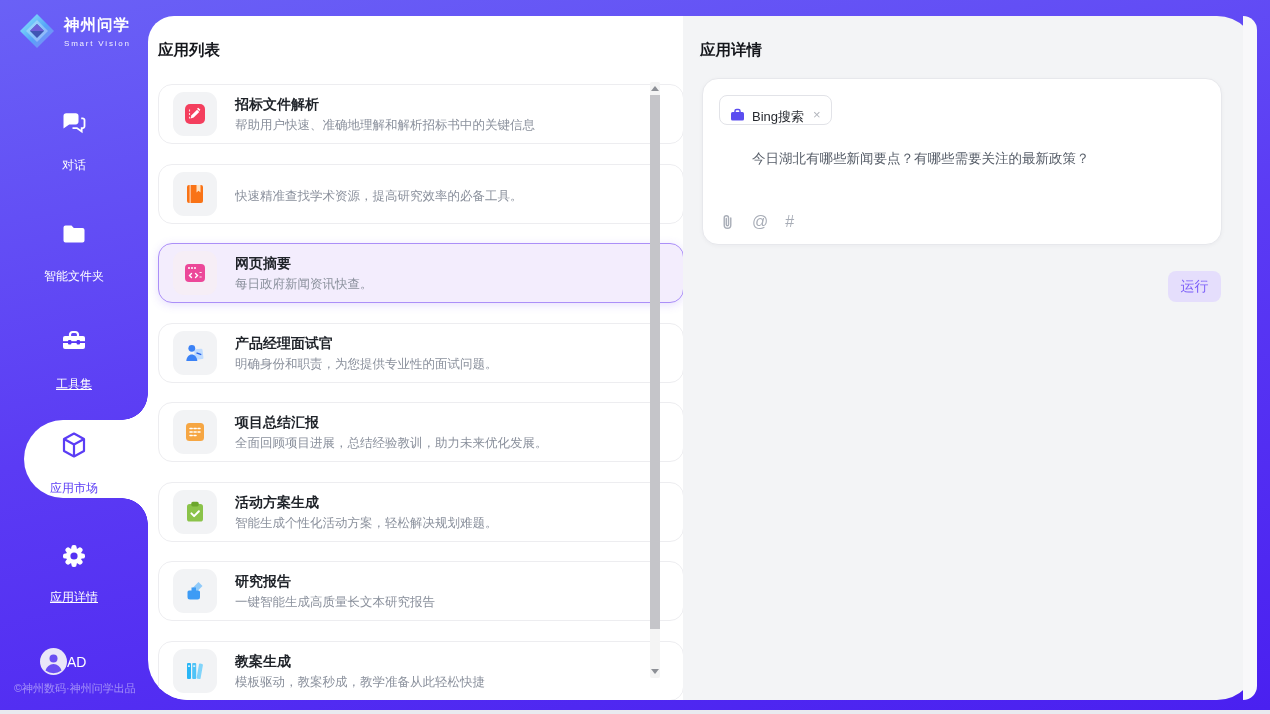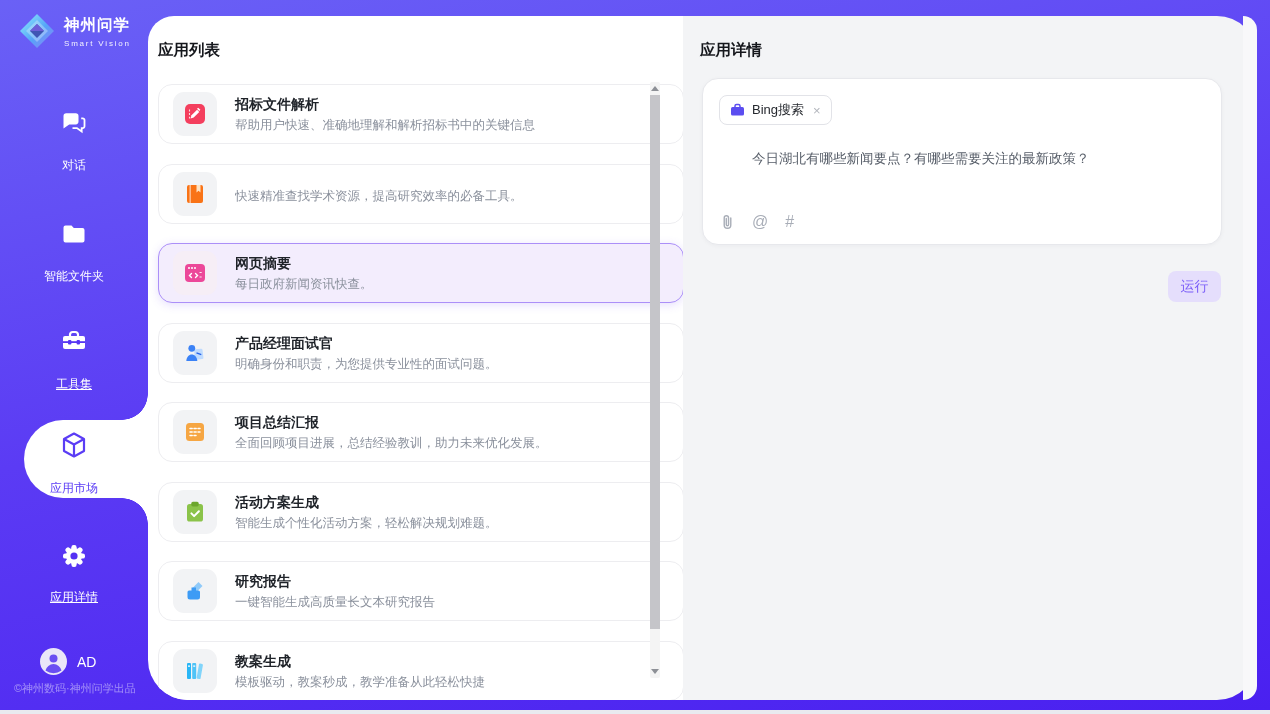--- a/index.html
+++ b/index.html
@@ -43,21 +43,21 @@
   .detail-panel { position:absolute; left:683px; top:16px; width:574px; height:684px;
     background:#f3f4f6; border-radius:0 40px 40px 0; }
   .detail-panel .panel-title { left:17px; }
   .detail-scroll { position:absolute; right:0; top:0; width:14px; height:100%;
     background:#f8f8fa; border-radius:0 40px 40px 0; }
 
   .prompt-card { position:absolute; left:19px; top:62px; width:520px; height:167px;
     background:#fff; border:1px solid #e7e8ec; border-radius:16px;
     box-shadow:0 1px 4px rgba(30,30,60,.04); }
   .tag-chip { position:absolute; left:16px; top:16px; height:30px; display:inline-flex;
-    align-items:center; gap:7px; padding:4px 10px; border:1px solid #e2e3e8; border-radius:8px;
+    align-items:flex-start; gap:7px; padding:12px 10px; border:1px solid #e2e3e8; border-radius:8px;
     background:#fff; cursor:pointer; }
   .tag-label { font-size:13px; color:#26292f; }
   .tag-close { font-size:13px; color:#b2b5bc; margin-left:2px; cursor:pointer; line-height:1; }
   .prompt-text { position:absolute; left:17px; top:70px; right:22px; font-size:13.5px;
     color:#565d68; line-height:19px; cursor:text;margin-left:32px; }
   .prompt-toolbar { position:absolute; left:17px; bottom:13px; display:flex; align-items:center;
     gap:17px; color:#a8adb7; }
   .tb-char { font-size:16px; line-height:1; cursor:pointer; }
 
   .run-btn { position:absolute; left:485px; top:255px; width:53px; height:31px;
@@ -76,21 +76,21 @@
   .nav-label { display:inline-block; margin-top:6px; }
   .nav-label.u { text-decoration:underline; }
   .nav-item.active { color:#5b3df5; }
 
   .active-bubble { position:absolute; left:24px; top:420px; width:124px; height:78px;
     background:#fff; border-radius:39px 0 0 39px; }
   .active-bubble::before, .active-bubble::after { content:""; position:absolute; right:0; width:26px; height:26px; }
   .active-bubble::before { top:-26px; background:radial-gradient(circle at 0 0, rgba(0,0,0,0) 25.5px, #fff 26px); }
   .active-bubble::after { bottom:-26px; background:radial-gradient(circle at 0 100%, rgba(0,0,0,0) 25.5px, #fff 26px); }
 
-  .user-row { position:absolute; left:40px; top:648px; display:flex; align-items:center; gap:10px; cursor:pointer; }
+  .user-row { position:absolute; left:40px; top:648px; display:flex; align-items:center; cursor:pointer; }
   .user-name { color:#fff; font-size:14px; }
   .copyright { position:absolute; left:14px; top:681px; font-size:11px; color:rgba(255,255,255,.45); white-space:nowrap; }
 </style>
 </head>
 <body>
 
 <div id="app">
   <div class="frame"></div>
   <div class="bottom-strip"></div>
 

